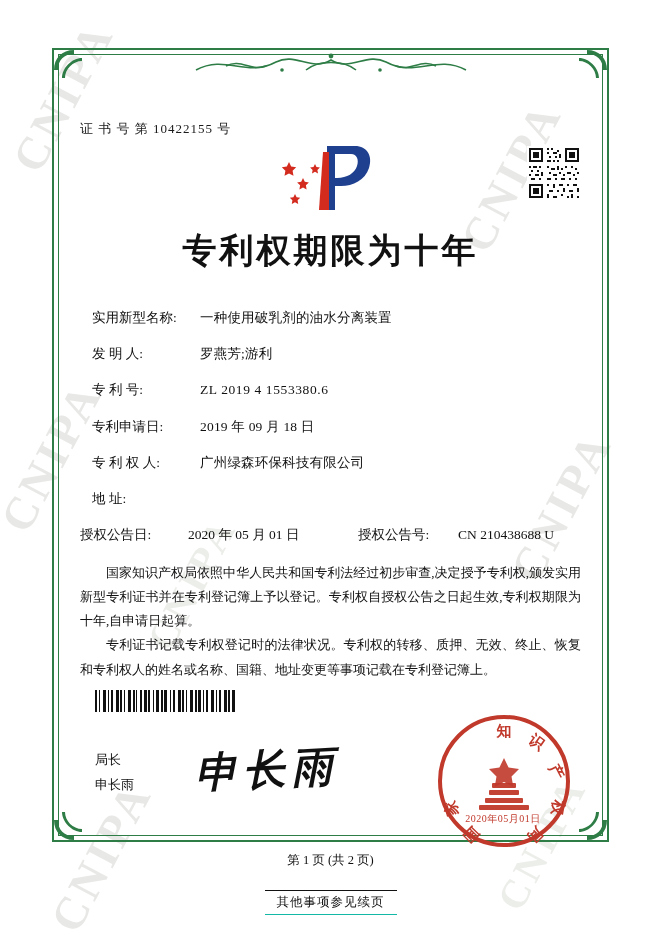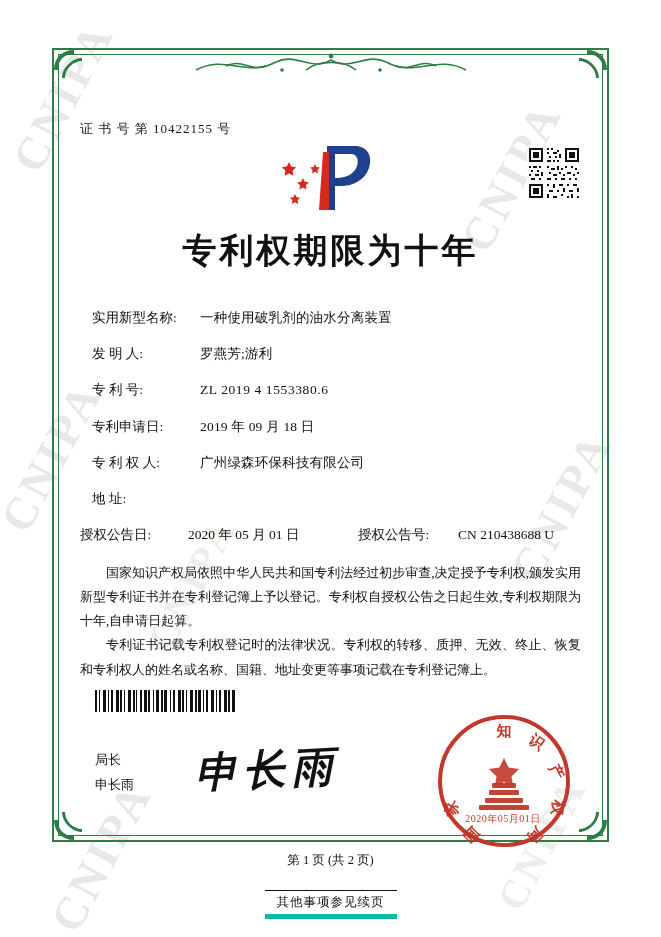--- a/index.html
+++ b/index.html
@@ -248,21 +248,21 @@
     position: absolute;
     left: 0; right: 0;
     top: 890px;
     text-align: center;
     font-size: 12.5px;
     color: #111;
     letter-spacing: 1px;
   }
   .footnote span {
     border-top: 1px solid #111;
-    border-bottom: 5px solid #14b8a6;
+    border-bottom: 1px solid #14b8a6;
     padding: 3px 12px;
     display: inline-block;
   }
 </style>
 </head>
 <body>
 
 <div class="watermark-layer">
   <div class="wm wm-1">CNIPA</div>
   <div class="wm wm-2">CNIPA</div>

